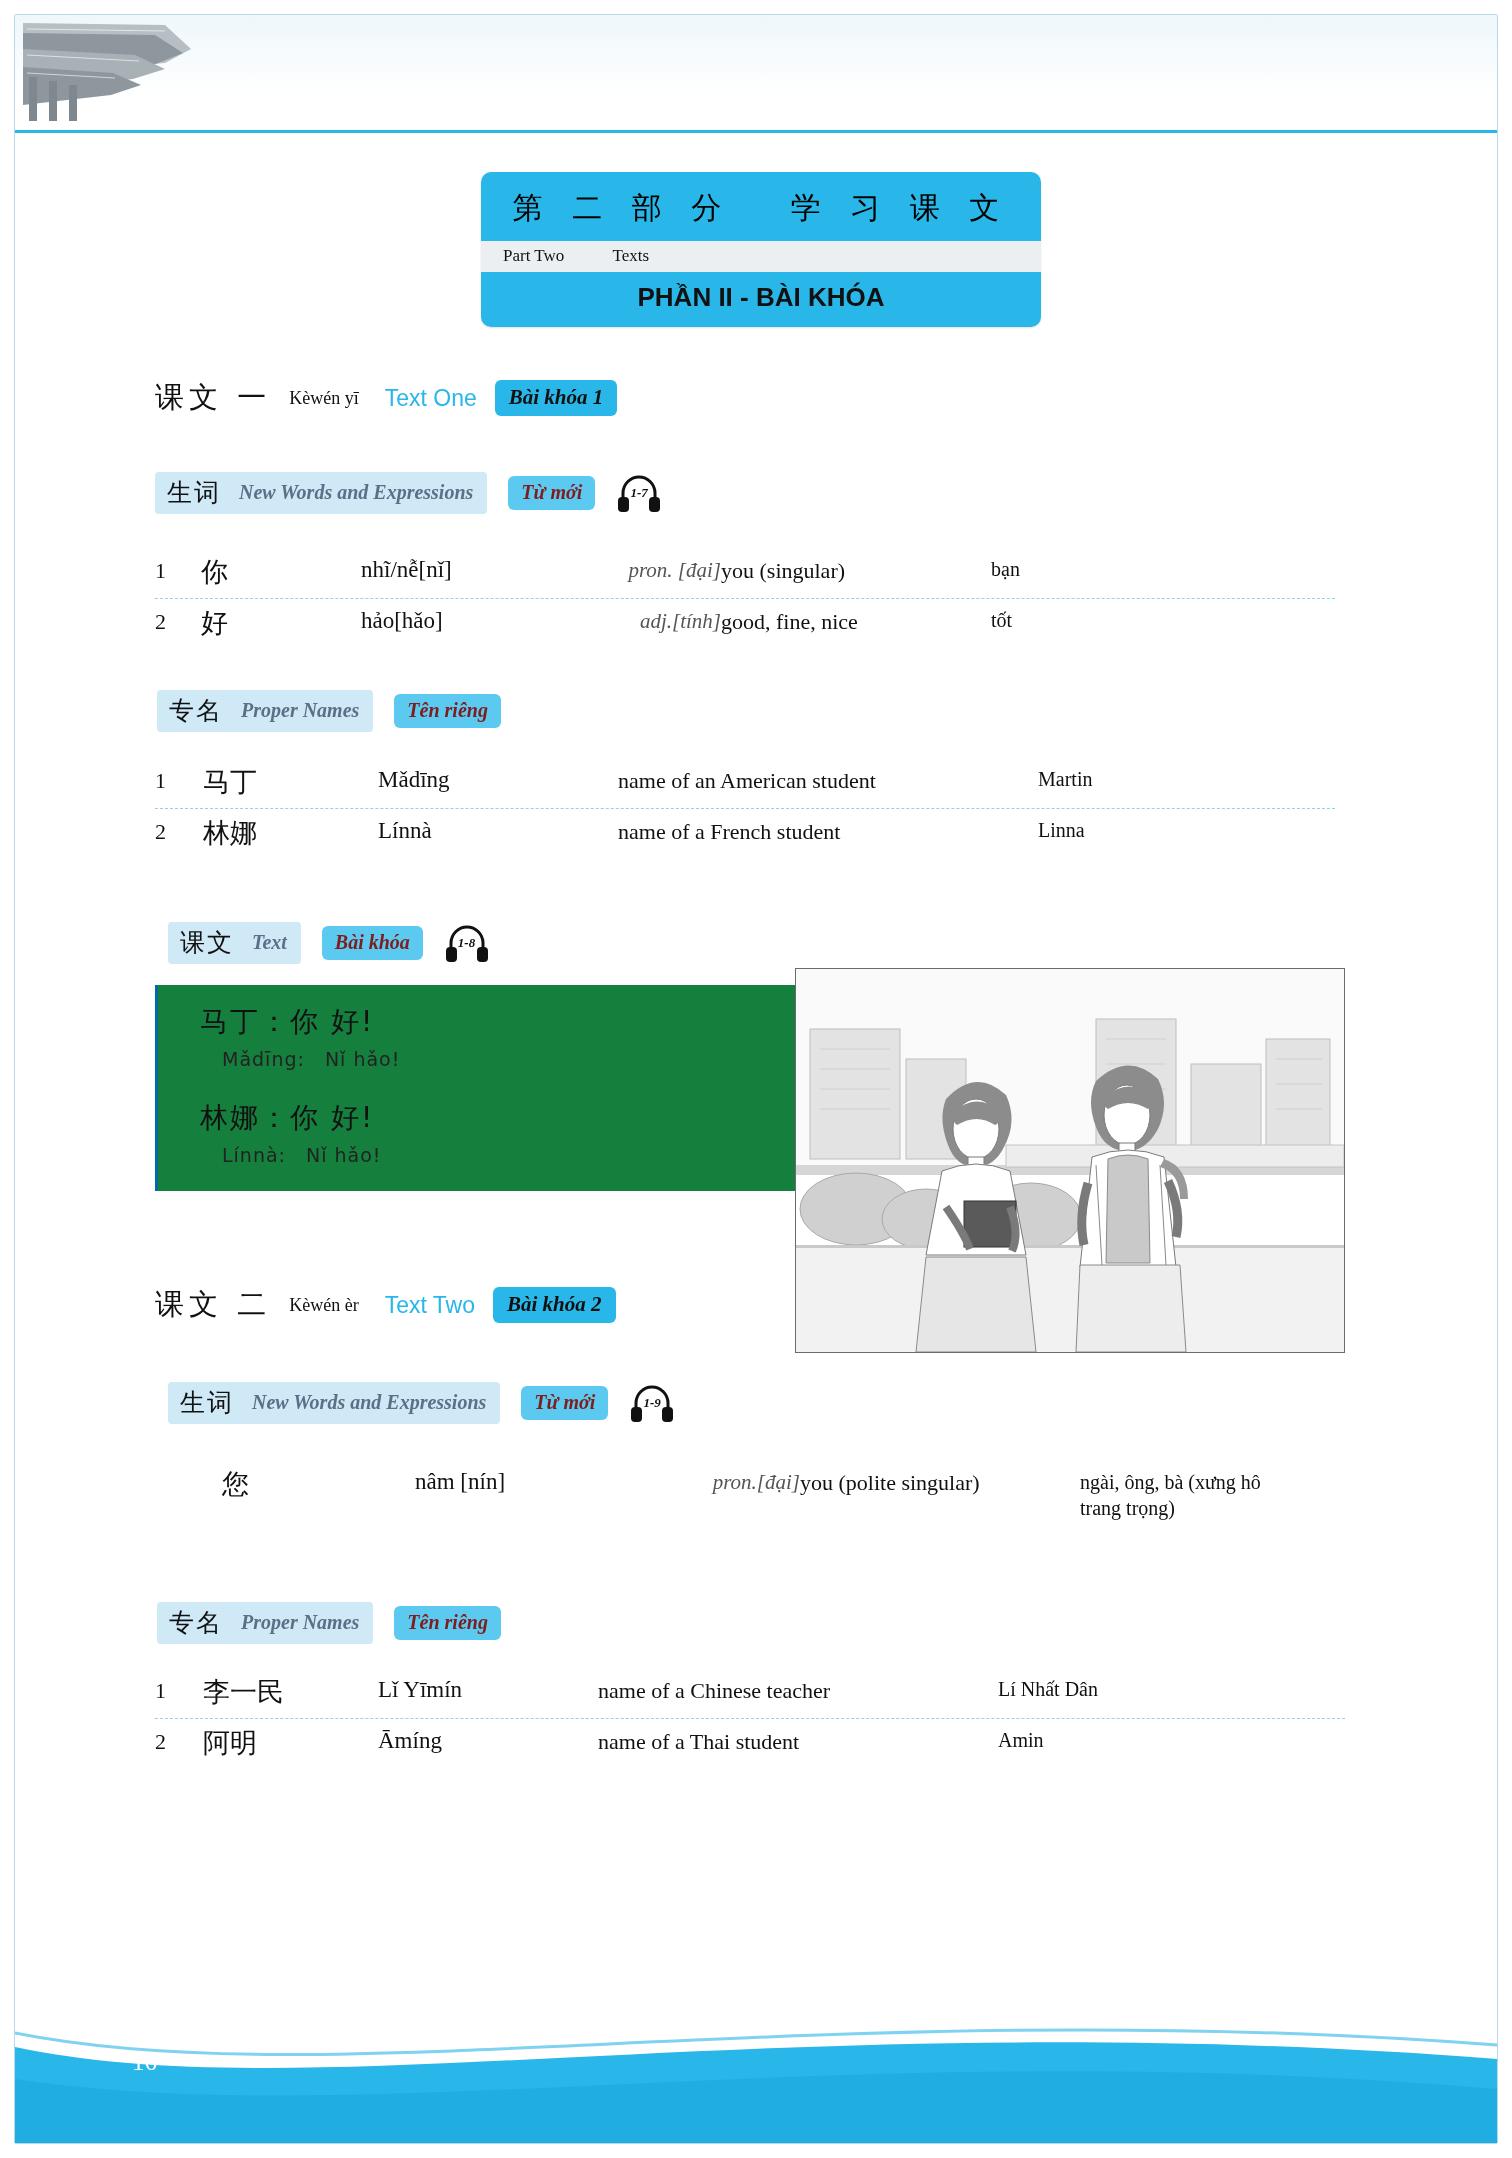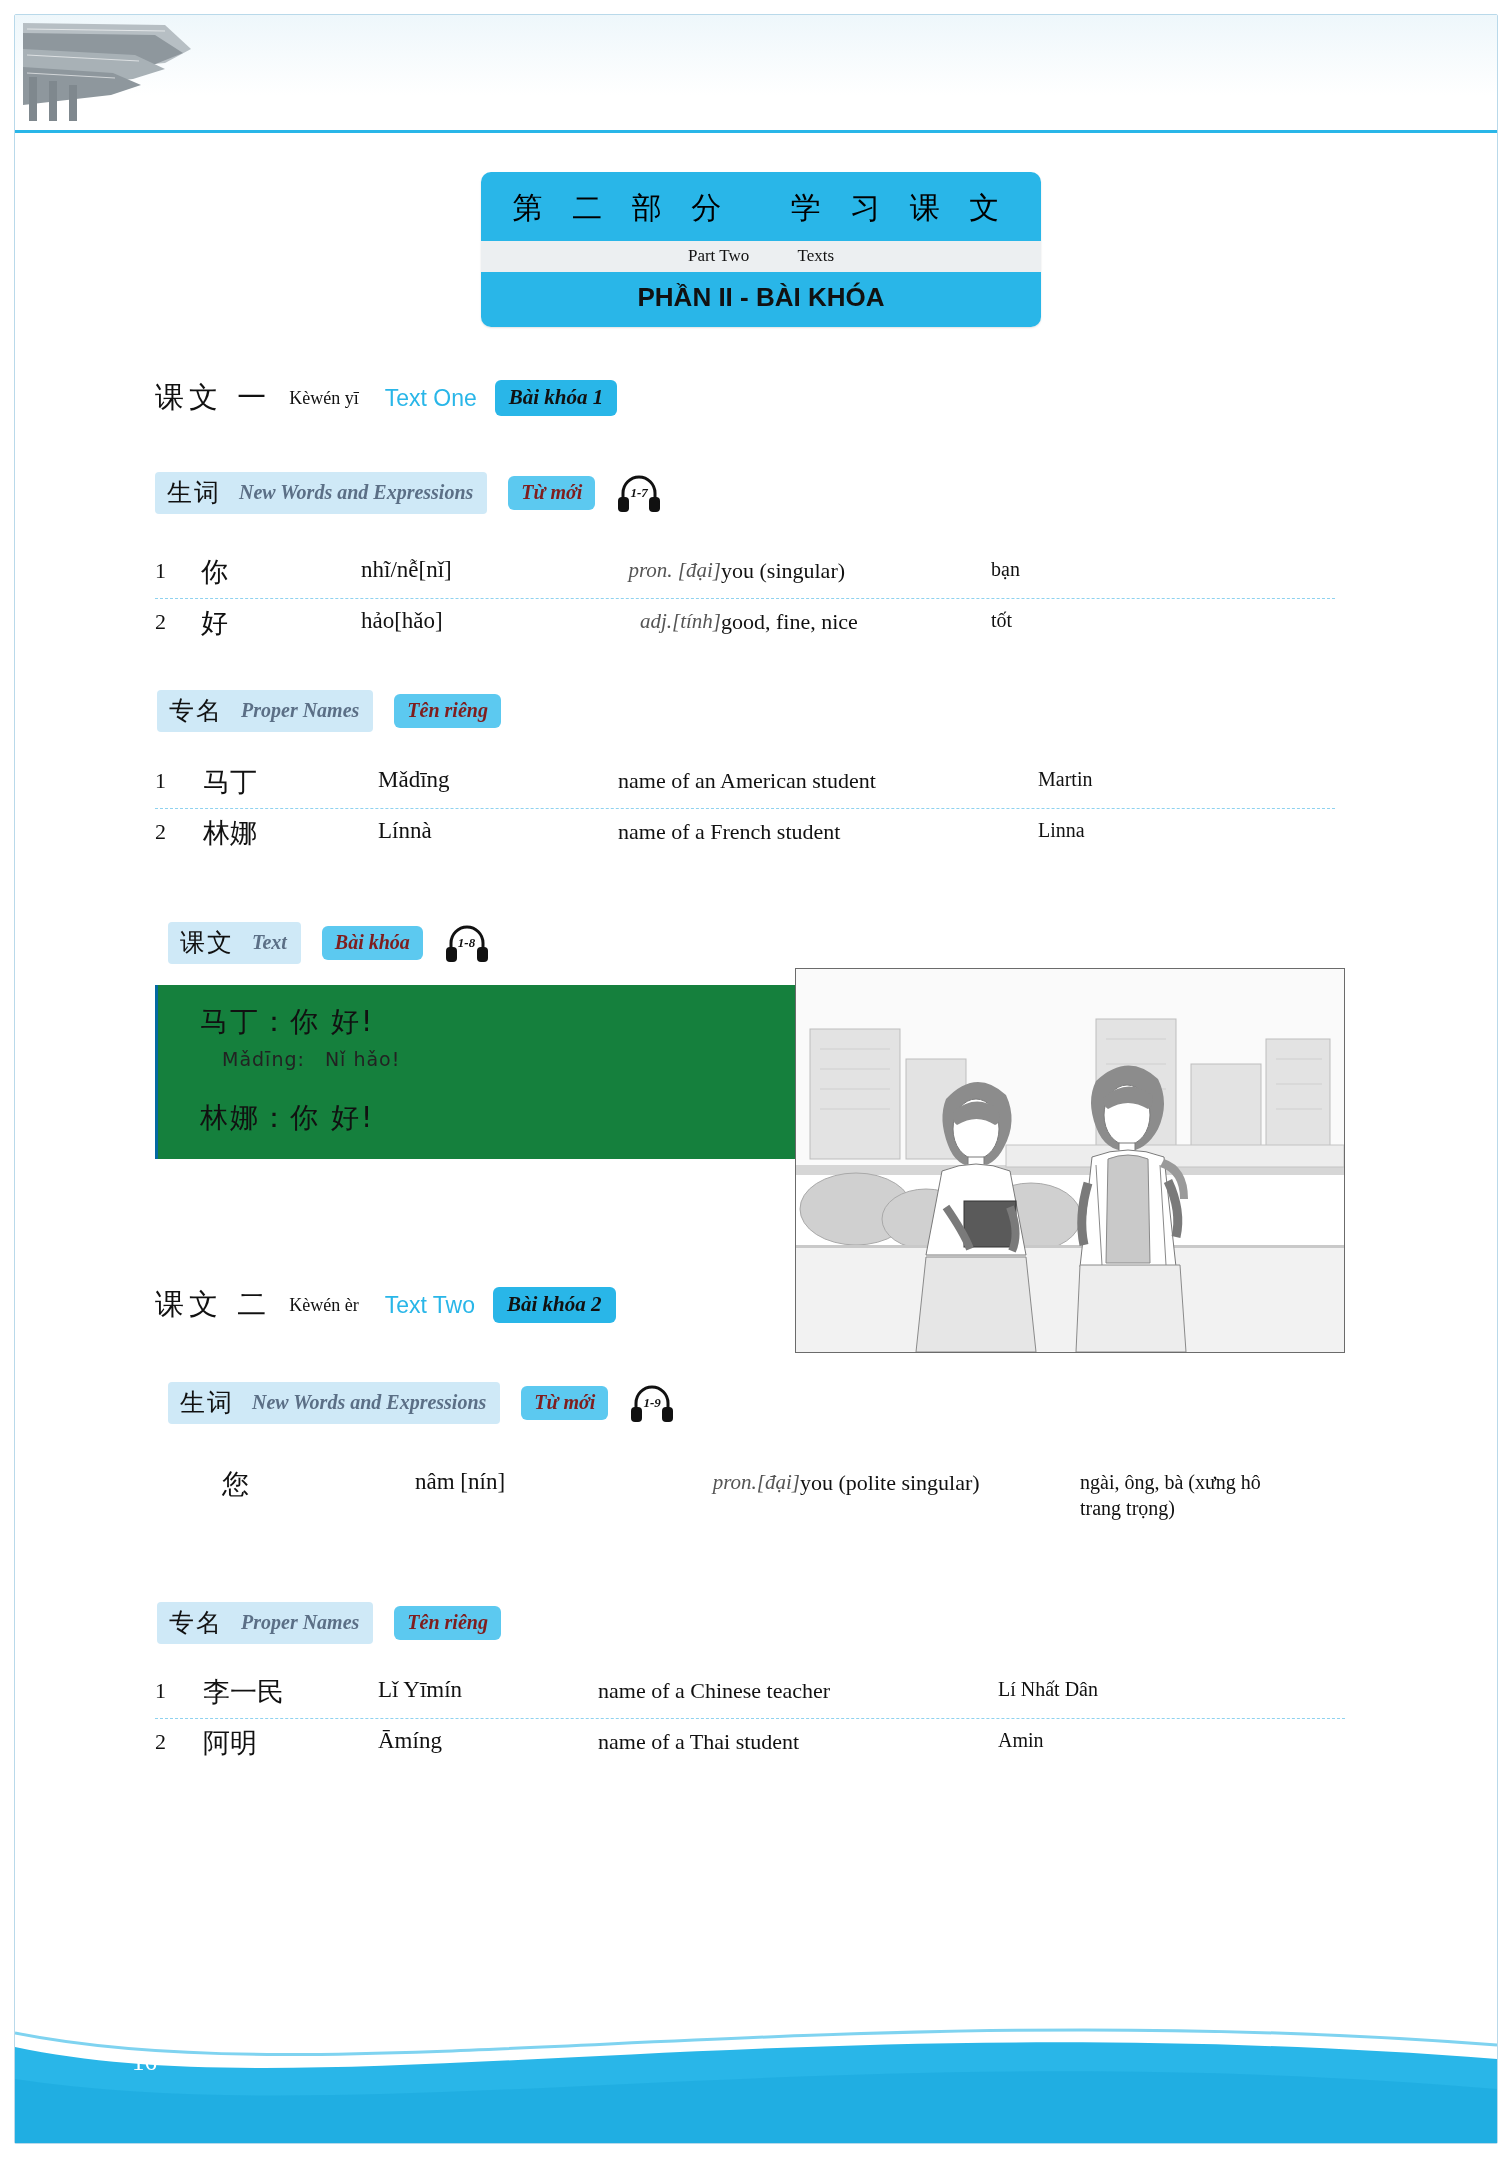--- a/index.html
+++ b/index.html
@@ -74,21 +74,21 @@
     background: #29b6e8;
     color: #000;
     text-align: center;
     font-size: 30px;
     letter-spacing: 10px;
     padding: 16px 0 12px;
     font-family: "DejaVu Sans", sans-serif;
   }
   .part-en {
     background: #eceff1;
-    text-align: center;
+    text-align: left;
     font-size: 17px;
     padding: 5px 0 6px;
     color: #111;
   }
   .part-en span { margin: 0 22px; }
   .part-vn {
     background: #29b6e8;
     text-align: center;
     font-weight: bold;
     font-size: 26px;
@@ -365,20 +365,21 @@
         <rect x="33" y="24" width="11" height="15" rx="4" fill="#111"></rect>
       </svg>
       <span class="audio-label">1-8</span>
     </span>
   </div>
 
   <div class="dialogue">
     <div class="dlg-line-cn">马丁：你 好!</div>
     <div class="dlg-line-py">Mǎdīng:　Nǐ  hǎo!</div>
     <div class="dlg-line-cn">林娜：你 好!</div>
+    <div class="dlg-line-py last">Línnà:　Nǐ  hǎo!</div>
   </div>
 
   <div class="illus">
     <svg width="548" height="383" viewBox="0 0 548 383">
       <rect x="0" y="0" width="548" height="383" fill="#ffffff"></rect>
 
       <rect x="0" y="0" width="548" height="200" fill="#fafafa"></rect>
       <g fill="#e3e3e3" stroke="#bdbdbd" stroke-width="1">
         <rect x="14" y="60" width="90" height="130"></rect>
         <rect x="110" y="90" width="60" height="100"></rect>

